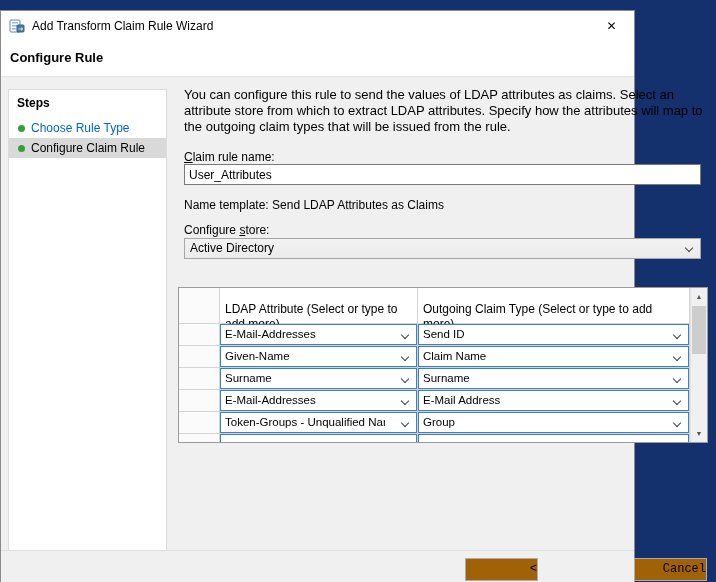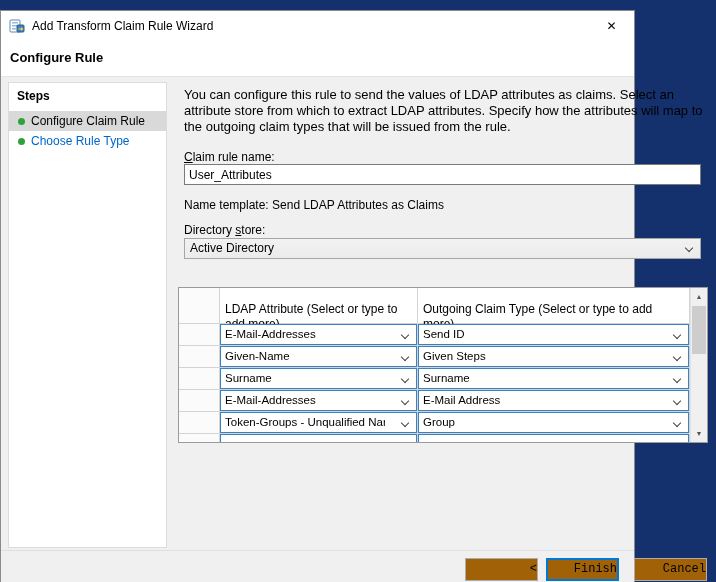--- a/index.html
+++ b/index.html
@@ -15,21 +15,21 @@
   .title-text { position:absolute; left:31px; top:0; line-height:30px; font-size:12px; }
   .close-btn { position:absolute; top:0; right:0; width:45px; height:30px; text-align:center;
                line-height:30px; font-size:12px; cursor:default; }
 
   
   .header-band { position:absolute; top:30px; left:0; right:0; height:36px; background:#fff;
                  border-bottom:1px solid #e3e3e3; }
   .page-title { position:absolute; left:9px; top:9px; font-size:13px; font-weight:bold; }
 
   
-  .sidebar { position:absolute; left:7px; top:71px; width:159px; height:466px; background:#fff;
+  .sidebar { position:absolute; left:7px; top:78px; width:159px; height:466px; background:#fff;
              border:1px solid #dcdcdc; }
   .sidebar-title { font-weight:bold; font-size:12px; padding:6px 8px 8px 8px; }
   .step-item { position:relative; height:20px; line-height:20px; font-size:12px; padding-left:22px;
                white-space:nowrap; cursor:default; }
   .step-dot { position:absolute; left:9px; top:7px; width:7px; height:7px; border-radius:50%;
               background:#2fa33a; }
   .step-link { color:#0066cc; }
   .step-current { background:#d9d9d9; color:#000; }
 
   
@@ -101,41 +101,41 @@
     <span class="title-text">Add Transform Claim Rule Wizard</span>
     <span class="close-btn">✕</span>
   </div>
 
   <div class="header-band">
     <span class="page-title">Configure Rule</span>
   </div>
 
   <div class="sidebar">
     <div class="sidebar-title">Steps</div>
+    <div class="step-item step-link">
+      <span class="step-dot"></span>
+      <span>Choose Rule Type</span>
+    </div>
     <div class="step-item step-current">
       <span class="step-dot"></span>
       <span>Configure Claim Rule</span>
     </div>
-    <div class="step-item step-link">
-      <span class="step-dot"></span>
-      <span>Choose Rule Type</span>
-    </div>
   </div>
 
   <div class="desc">You can configure this rule to send the values of LDAP attributes as claims. Select an attribute store from which to extract LDAP attributes. Specify how the attributes will map to the outgoing claim types that will be issued from the rule.</div>
 
   <div class="flabel" style="left:183px; top:139px;">
     <span class="ukey">C</span><span>laim rule name:</span>
   </div>
   <input class="text-input" type="text" value="User_Attributes" style="">
 
   <div class="flabel" style="left:183px; top:187px;">Name template: Send LDAP Attributes as Claims</div>
 
   <div class="flabel" style="left:183px; top:212px;">
-    <span>Directory </span><span class="ukey">s</span><span>tore:</span>
+    <span>Configure </span><span class="ukey">s</span><span>tore:</span>
   </div>
   <div class="combo">
     <span class="cbtext">Active Directory</span>
     <span class="chev"></span>
   </div>
 
 
   <div class="grid">
     <div class="grid-inner">
       <div class="ghead">
@@ -163,21 +163,21 @@
       <div class="grow">
         <div class="rowhdr"></div>
         <div class="cell c1">
             <div class="cellcombo">
               <span class="cbtext">Given-Name</span>
               <span class="chev"></span>
             </div>
           </div>
         <div class="cell c2">
             <div class="cellcombo">
-              <span class="cbtext">Given Steps</span>
+              <span class="cbtext">Claim Name</span>
               <span class="chev"></span>
             </div>
           </div>
       </div>
 
       <div class="grow">
         <div class="rowhdr"></div>
         <div class="cell c1">
             <div class="cellcombo">
               <span class="cbtext">Surname</span>
@@ -237,17 +237,16 @@
 
     <div class="vscroll">
       <div class="sbtn up">▲</div>
       <div class="sthumb"></div>
       <div class="sbtn down">▼</div>
     </div>
   </div>
 
   <div class="footer">
     <button class="btn btn-previous">&lt; Previous</button>
-    <button class="btn btn-finish">Finish</button>
     <button class="btn btn-cancel">Cancel</button>
   </div>
 
 </div>
 
 </body></html>

